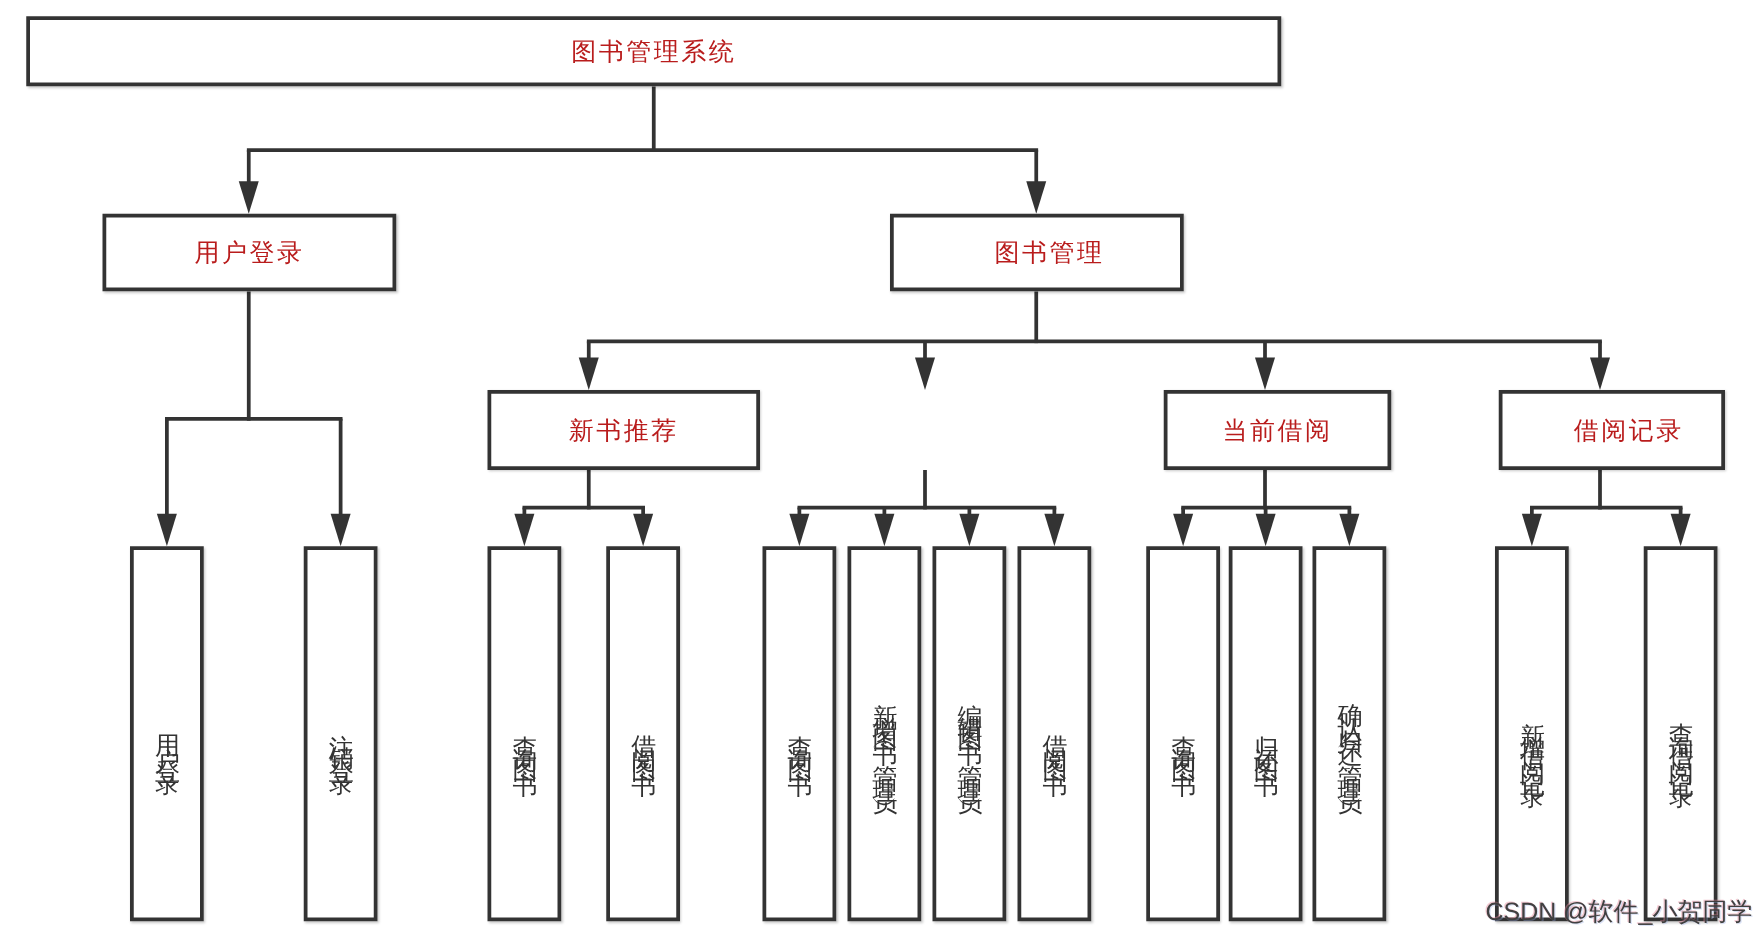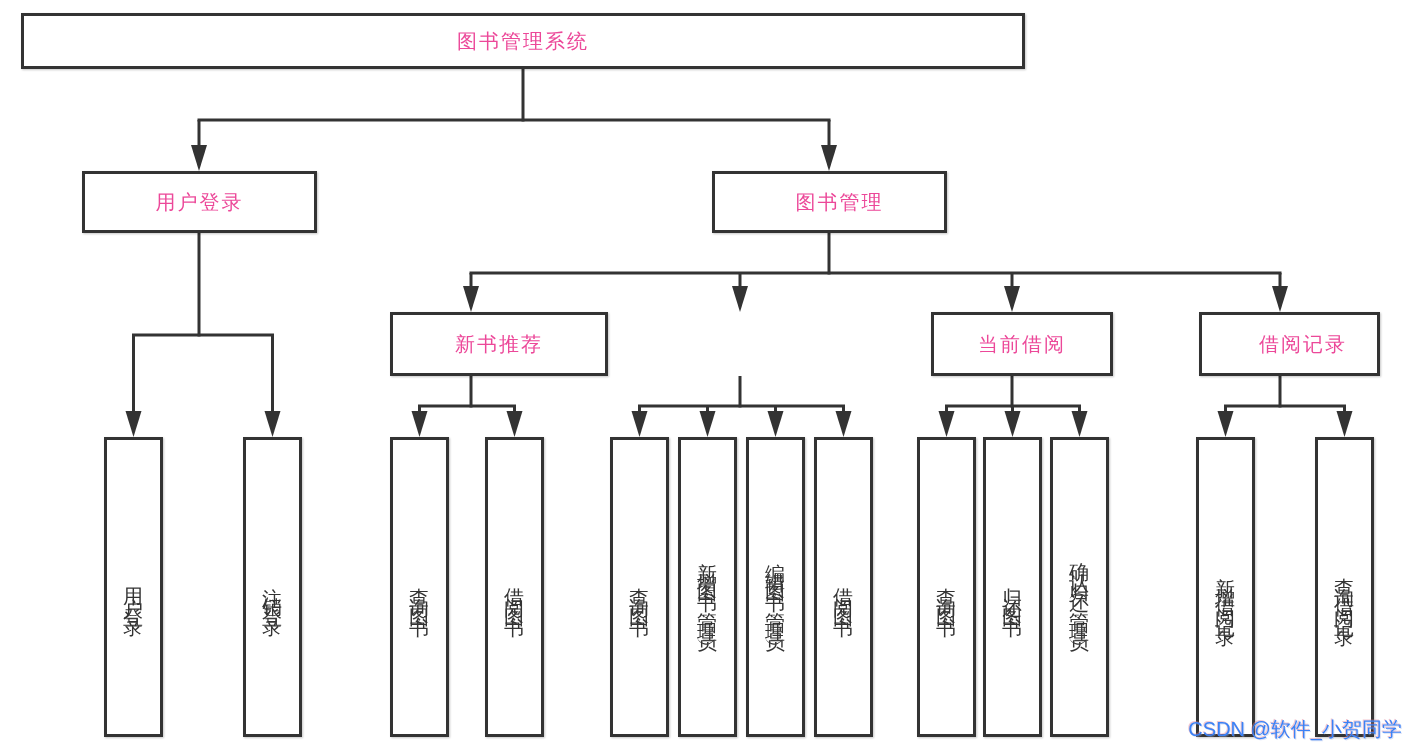--- a/index.html
+++ b/index.html
@@ -16,21 +16,21 @@
     position:absolute;
     box-sizing:border-box;
     background:#ffffff;
     border:3px solid #333333;
     display:flex;align-items:center;justify-content:center;
     z-index:1;
     box-shadow:1px 1px 2px rgba(0,0,0,0.22);
   }
   .hlabel{
     font-size:20px;
-    color:#ec4899;
+    color:#b91c1c;
     letter-spacing:2px;
     white-space:nowrap;
   }
   .leaf{width:59px;height:300px;top:437px;}
   .vlabel{
     writing-mode:vertical-rl;
     text-orientation:mixed;
     font-size:20px;
     line-height:1;
     letter-spacing:10px;
@@ -61,21 +61,21 @@
   .lf-cb-query{left:917px;}
   .lf-cb-return{left:983px;}
   .lf-cb-confirm{left:1050px;}
   .lf-br-add{left:1196px;}
   .lf-br-query{left:1315px;}
   
   .watermark{
     position:absolute;
     right:3px;bottom:4px;
     font-size:20px;
-    color:#3b82f6;
+    color:#404040;
     text-shadow:-1px -1px 0 rgba(225,130,150,0.45),1px 1px 0 rgba(150,170,225,0.35);
     z-index:2;
     white-space:nowrap;
   }
 </style>
 </head>
 <body>
 
 <div id="canvas">
 

